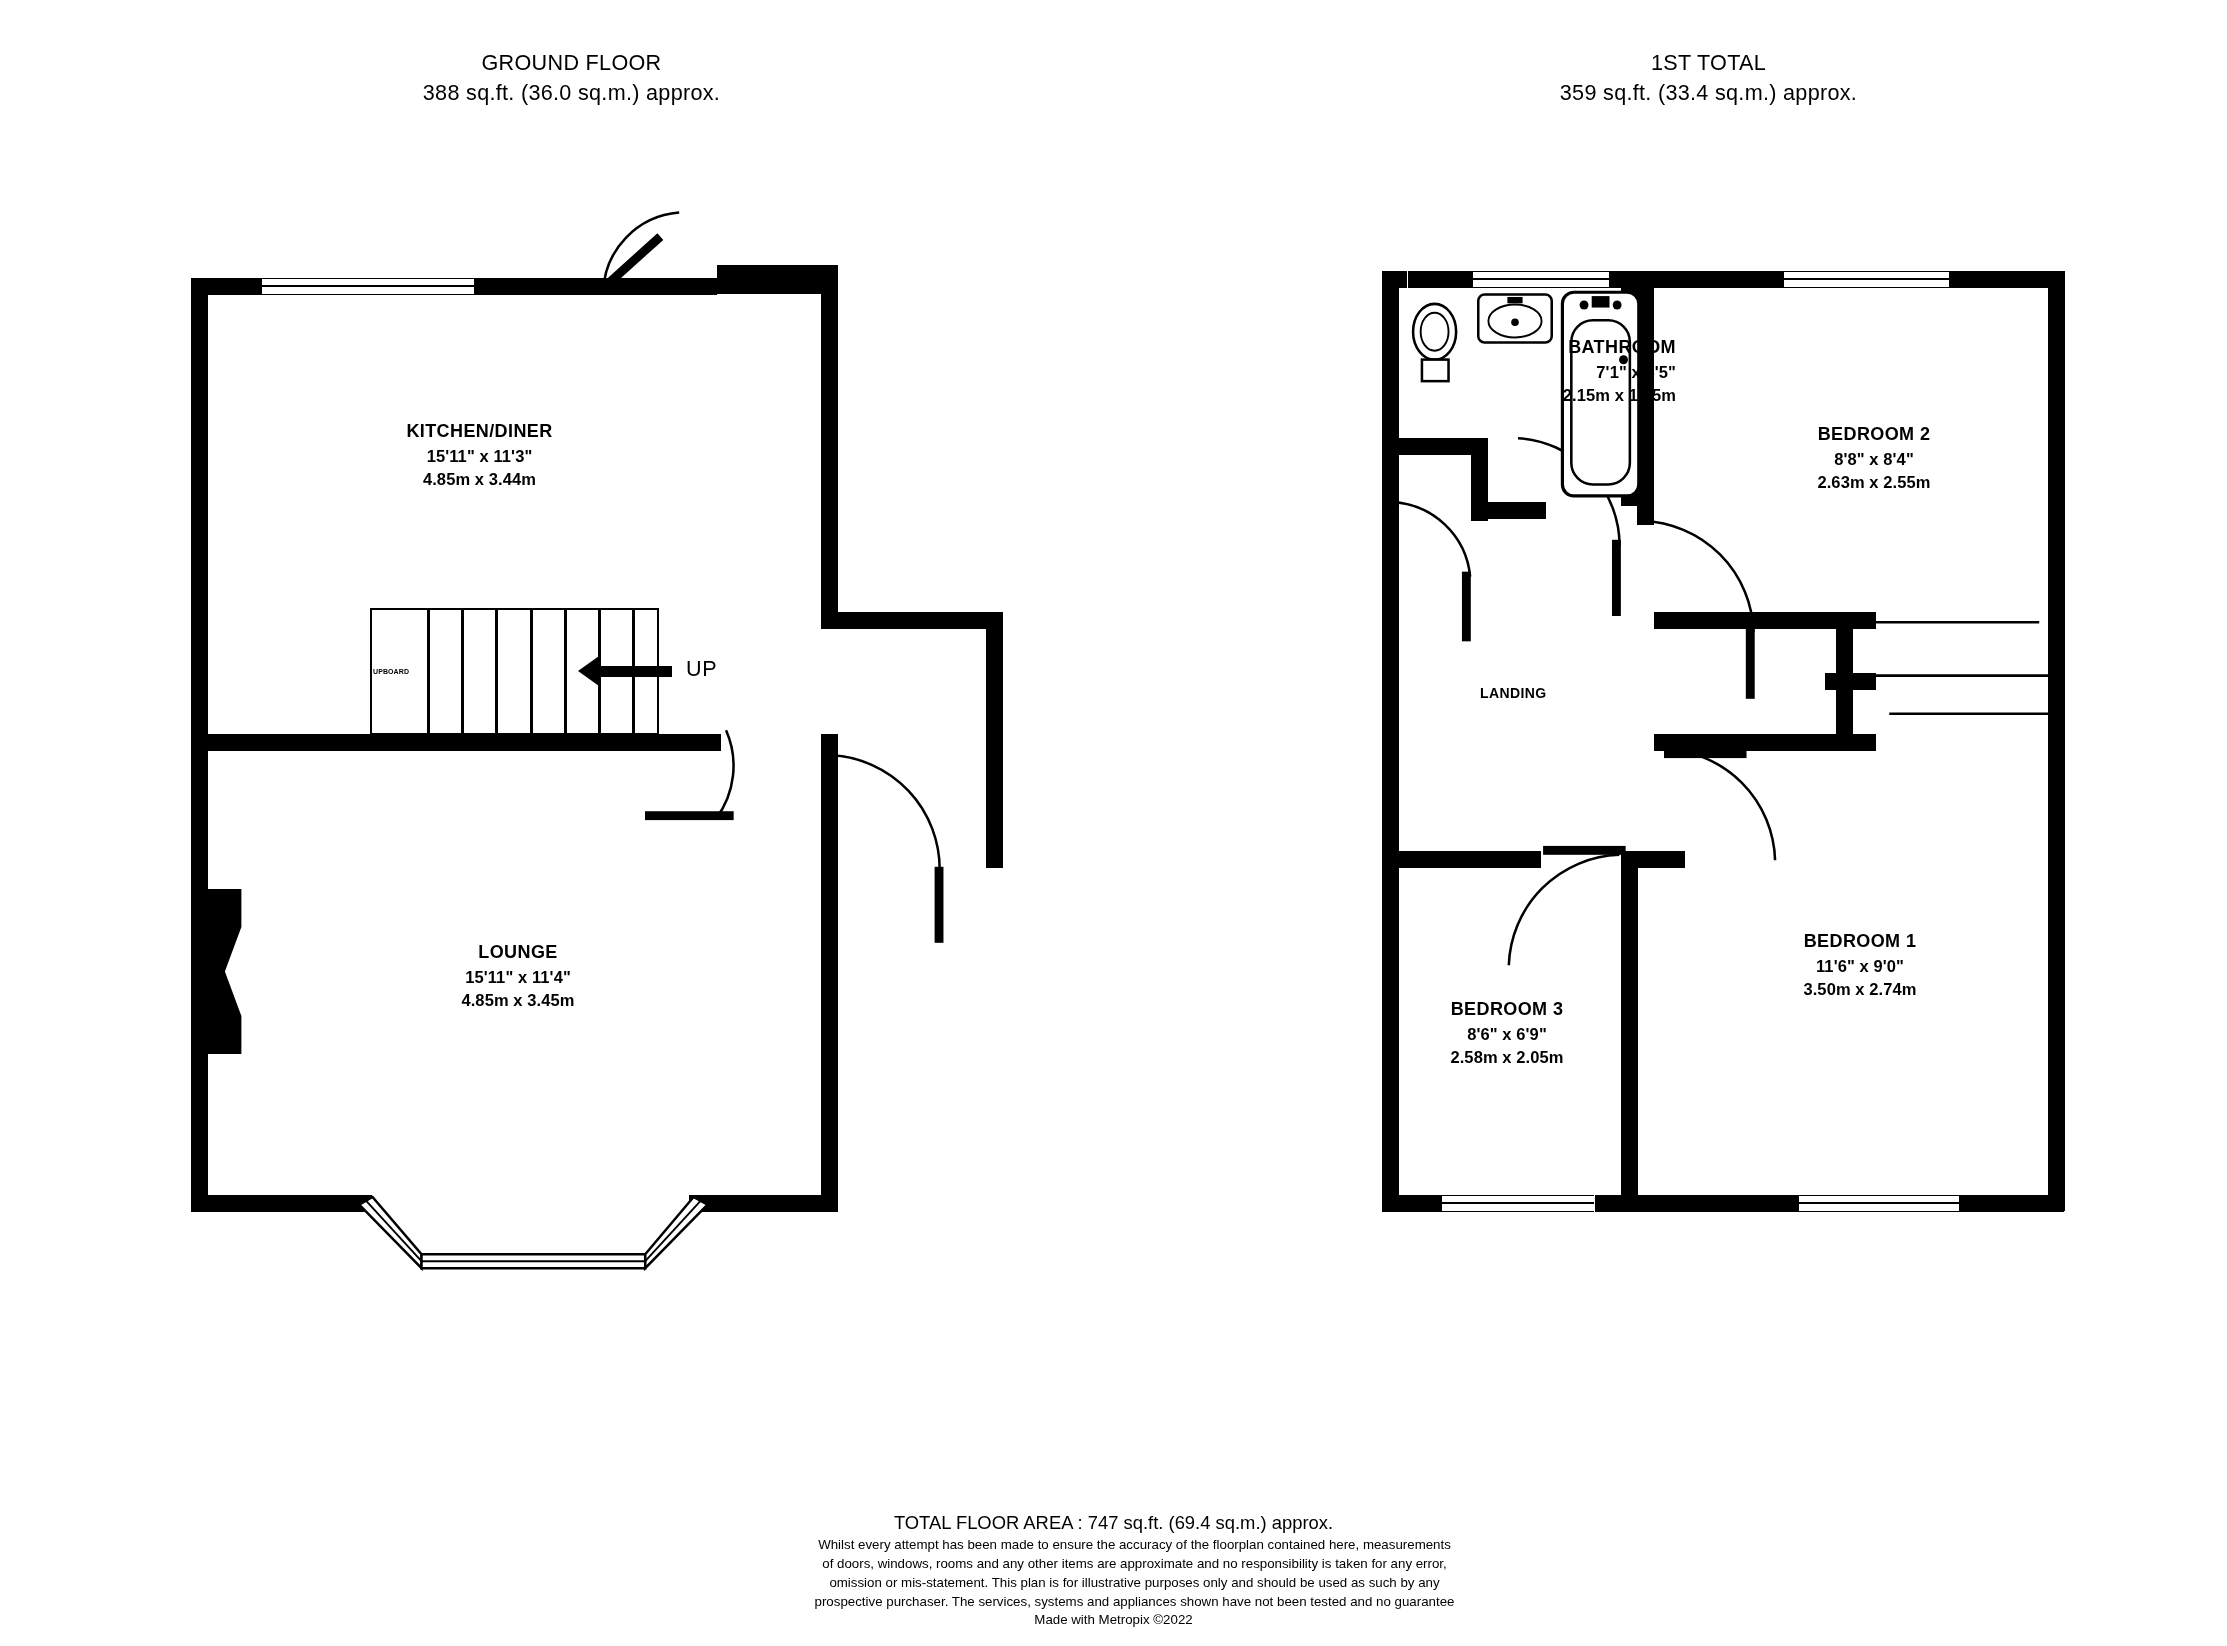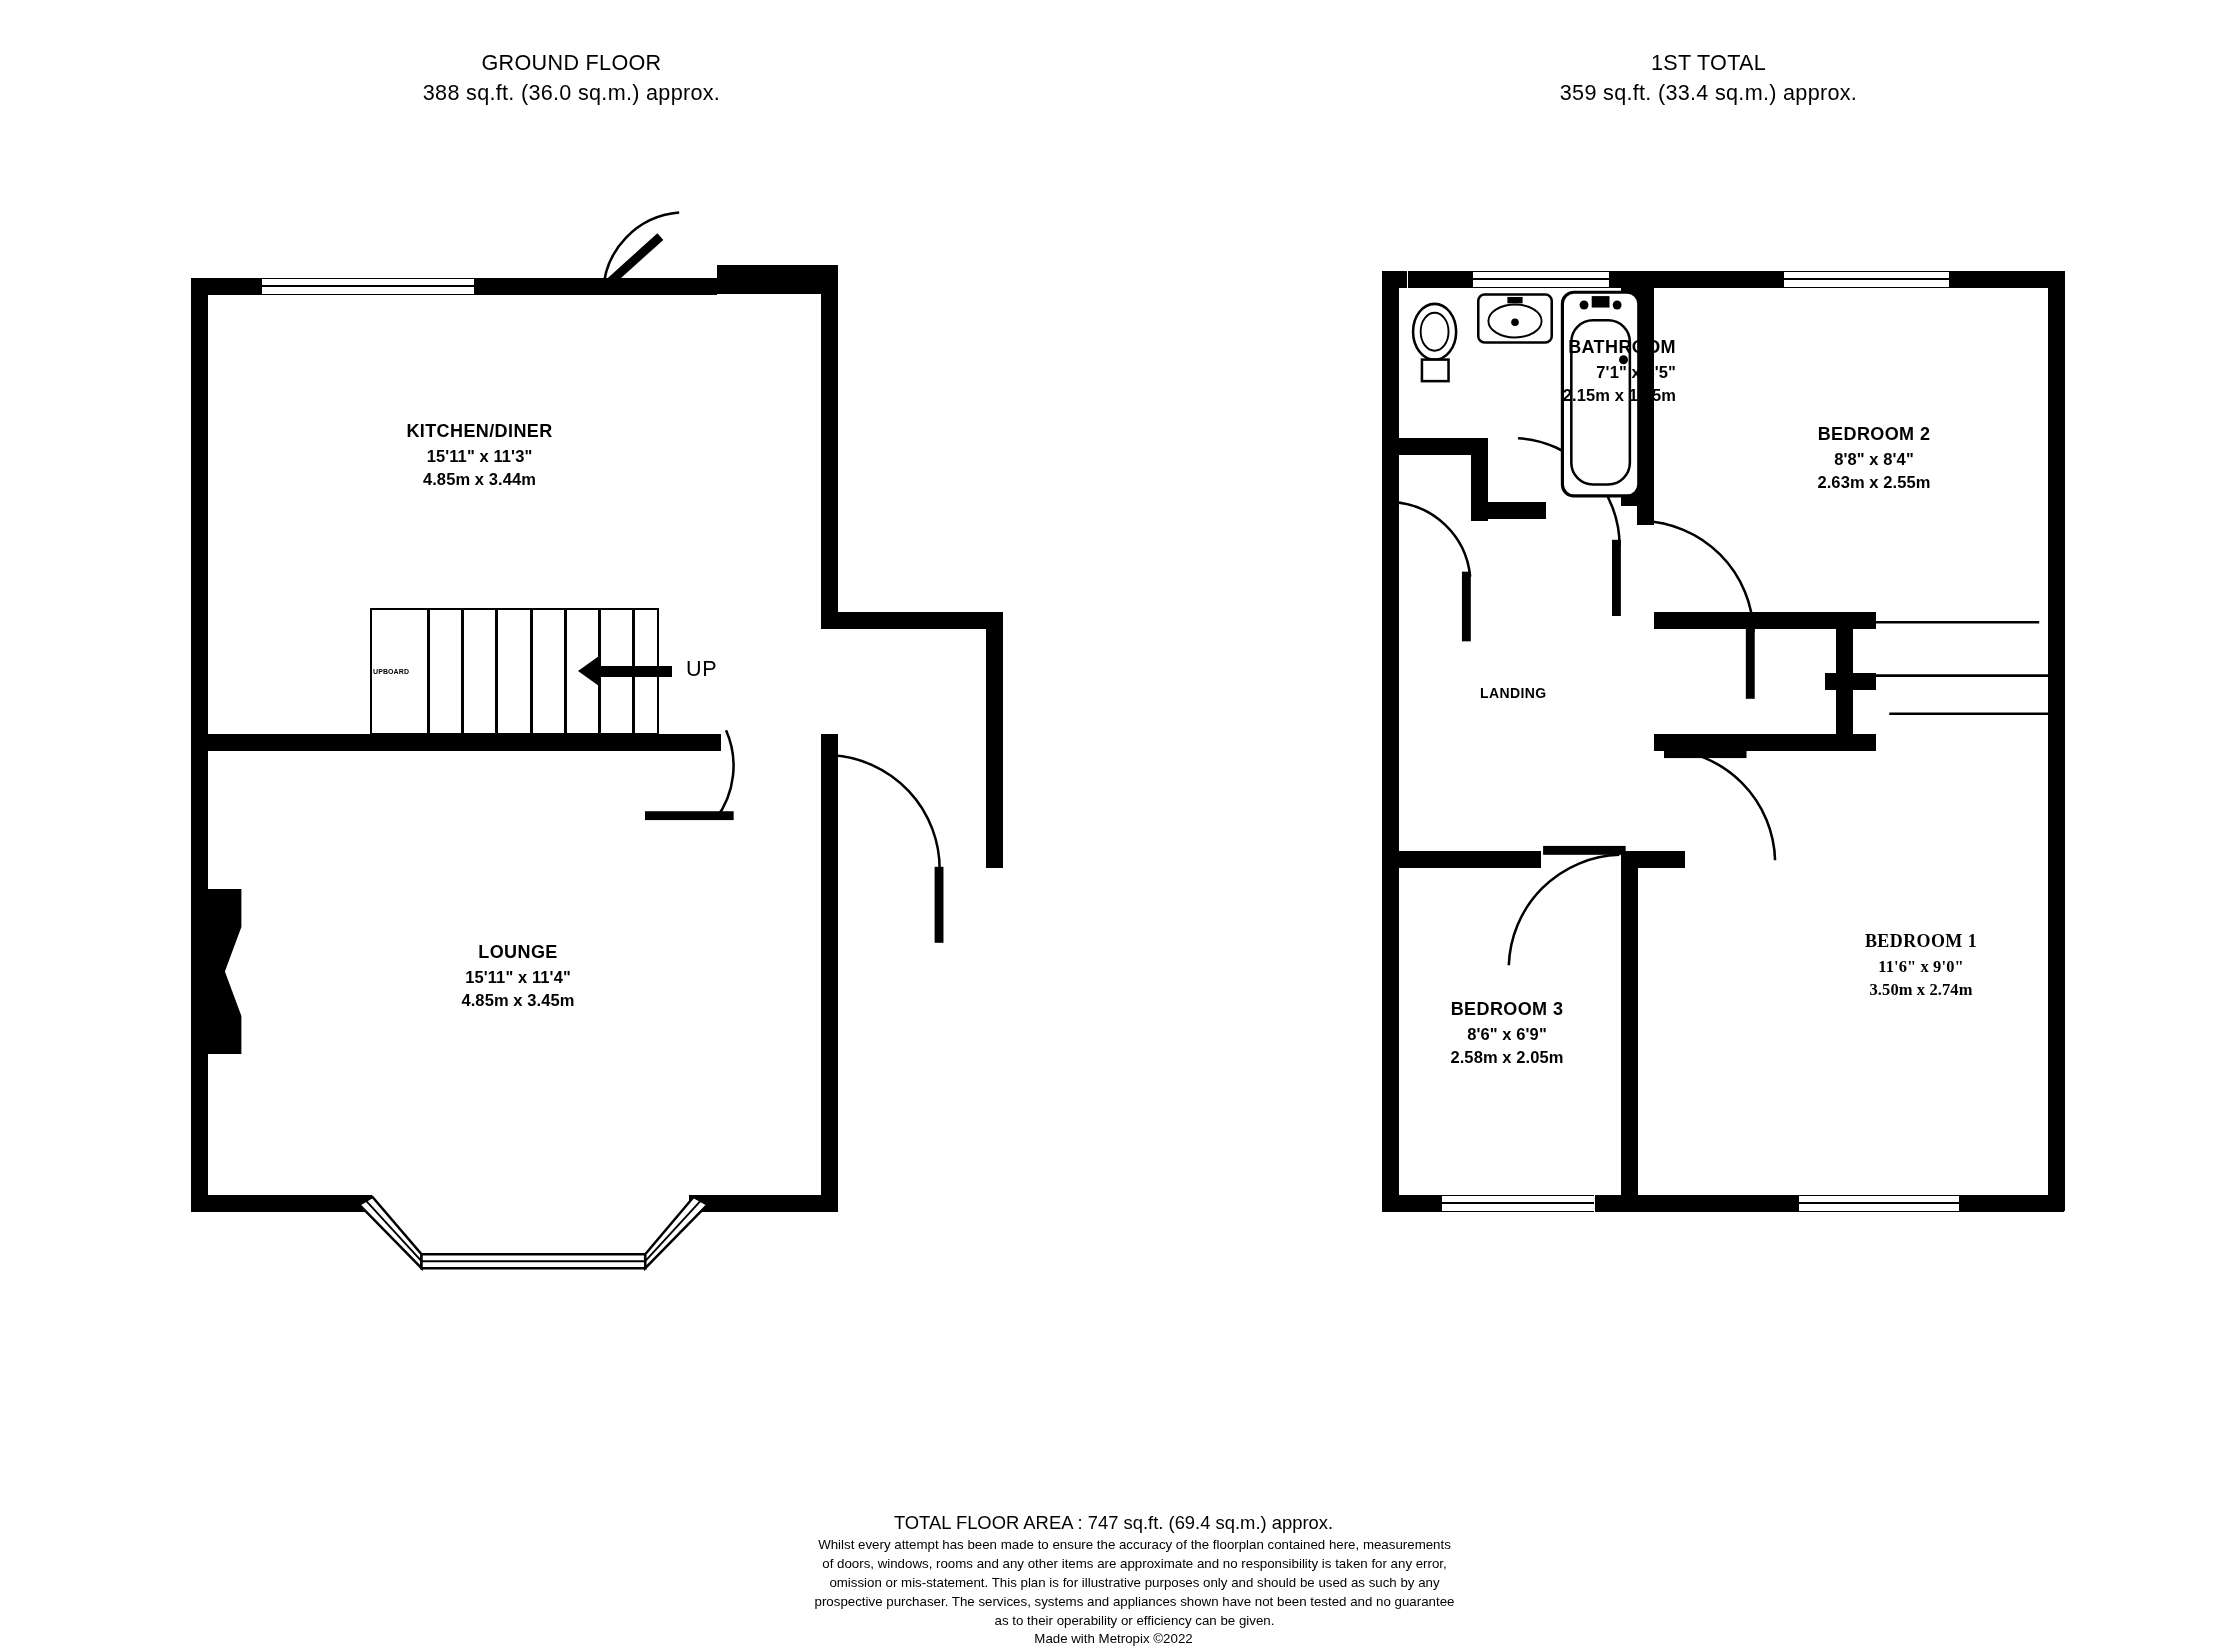--- a/index.html
+++ b/index.html
@@ -333,39 +333,38 @@
     </div>
 
     <div class="room-label" style="left:1715px; top:422px; width:318px;">
       <div class="nm">BEDROOM 2</div>
       <div class="d1">8'8"  x 8'4"</div>
       <div class="d2">2.63m  x 2.55m</div>
     </div>
 
     <div class="plain-label" style="left:1480px; top:685px;">LANDING</div>
 
-    <div class="room-label" style="left:1762px; top:929px; width:318px;font-family:Liberation Serif, serif;">
+    <div class="room-label" style="left:1701px; top:929px; width:318px;">
       <div class="nm">BEDROOM 1</div>
       <div class="d1">11'6"  x 9'0"</div>
       <div class="d2">3.50m  x 2.74m</div>
     </div>
 
     <div class="room-label" style="left:1364px; top:997px; width:286px;">
       <div class="nm">BEDROOM 3</div>
       <div class="d1">8'6"  x 6'9"</div>
       <div class="d2">2.58m  x 2.05m</div>
     </div>
   </div>
 
   <div class="footer" style="top:1512px;">
     <div class="total">TOTAL FLOOR AREA : 747 sq.ft. (69.4 sq.m.) approx.</div>
     <div class="disc">
       <div>Whilst every attempt has been made to ensure the accuracy of the floorplan contained here, measurements</div>
       <div>of doors, windows, rooms and any other items are approximate and no responsibility is taken for any error,</div>
       <div>omission or mis-statement. This plan is for illustrative purposes only and should be used as such by any</div>
       <div>prospective purchaser. The services, systems and appliances shown have not been tested and no guarantee</div>
-      <div>as to their operability or efficiency can be given.</div>
     </div>
     <div class="made">Made with Metropix ©2022</div>
   </div>
 
 </div>
 
 
 </body></html>

